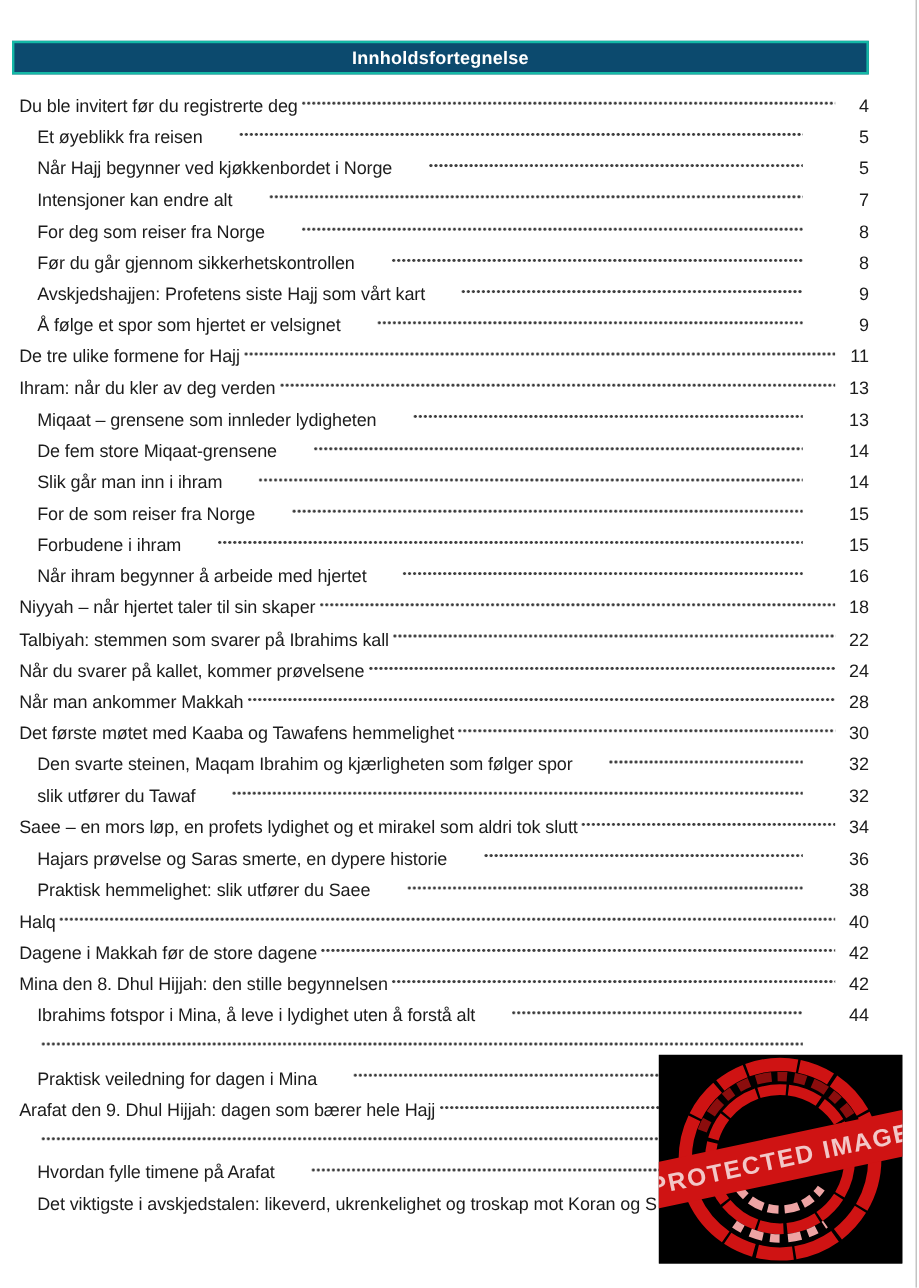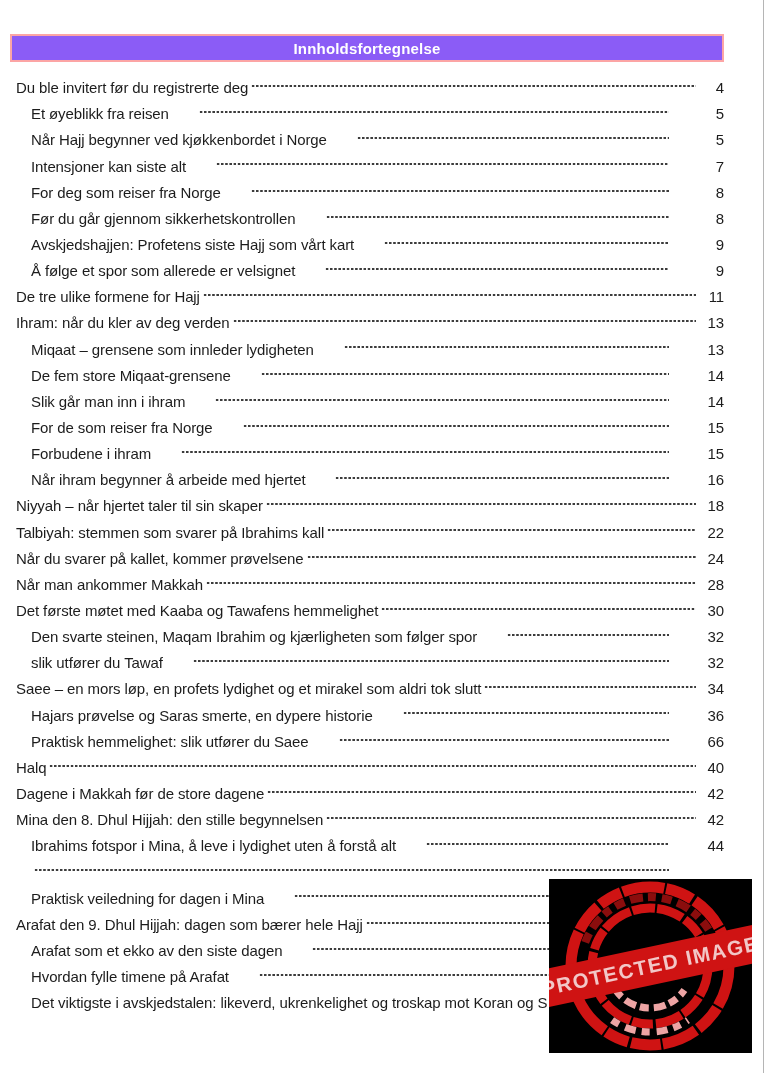--- a/index.html
+++ b/index.html
@@ -25,22 +25,22 @@
     position: absolute;
     left: 763px; top: 0;
     width: 1px; height: 1073px;
     background: #b5b5b5;
   }
   .toc-header-bar {
     position: absolute;
     left: 10px; top: 34px;
     width: 714px; height: 28px;
     box-sizing: border-box;
-    background: #8b5cf6;
-    border: 2px solid #fca5a5;
+    background: #0c4a6e;
+    border: 2px solid #14b8a6;
     display: flex;
     align-items: center;
     justify-content: center;
   }
   .toc-header-title {
     color: #ffffff;
     font-size: 15px;
     font-weight: bold;
     letter-spacing: 0.2px;
   }
@@ -103,41 +103,41 @@
       <span class="toc-title">Et øyeblikk fra reisen</span>
       <span class="leader"></span>
       <span class="toc-page">5</span>
     </div>
       <div class="toc-row lvl2">
       <span class="toc-title">Når Hajj begynner ved kjøkkenbordet i Norge</span>
       <span class="leader"></span>
       <span class="toc-page">5</span>
     </div>
       <div class="toc-row lvl2">
-      <span class="toc-title">Intensjoner kan siste alt</span>
+      <span class="toc-title">Intensjoner kan endre alt</span>
       <span class="leader"></span>
       <span class="toc-page">7</span>
     </div>
       <div class="toc-row lvl2">
       <span class="toc-title">For deg som reiser fra Norge</span>
       <span class="leader"></span>
       <span class="toc-page">8</span>
     </div>
       <div class="toc-row lvl2">
       <span class="toc-title">Før du går gjennom sikkerhetskontrollen</span>
       <span class="leader"></span>
       <span class="toc-page">8</span>
     </div>
       <div class="toc-row lvl2">
       <span class="toc-title">Avskjedshajjen: Profetens siste Hajj som vårt kart</span>
       <span class="leader"></span>
       <span class="toc-page">9</span>
     </div>
       <div class="toc-row lvl2">
-      <span class="toc-title">Å følge et spor som allerede er velsignet</span>
+      <span class="toc-title">Å følge et spor som hjertet er velsignet</span>
       <span class="leader"></span>
       <span class="toc-page">9</span>
     </div>
       <div class="toc-row lvl1">
       <span class="toc-title">De tre ulike formene for Hajj</span>
       <span class="leader"></span>
       <span class="toc-page">11</span>
     </div>
       <div class="toc-row lvl1">
       <span class="toc-title">Ihram: når du kler av deg verden</span>
@@ -215,21 +215,21 @@
       <span class="toc-page">34</span>
     </div>
       <div class="toc-row lvl2">
       <span class="toc-title">Hajars prøvelse og Saras smerte, en dypere historie</span>
       <span class="leader"></span>
       <span class="toc-page">36</span>
     </div>
       <div class="toc-row lvl2">
       <span class="toc-title">Praktisk hemmelighet: slik utfører du Saee</span>
       <span class="leader"></span>
-      <span class="toc-page">66</span>
+      <span class="toc-page">38</span>
     </div>
       <div class="toc-row lvl1">
       <span class="toc-title">Halq</span>
       <span class="leader"></span>
       <span class="toc-page">40</span>
     </div>
       <div class="toc-row lvl1">
       <span class="toc-title">Dagene i Makkah før de store dagene</span>
       <span class="leader"></span>
       <span class="toc-page">42</span>
@@ -252,21 +252,20 @@
       <span class="toc-title">Praktisk veiledning for dagen i Mina</span>
       <span class="leader"></span>
       <span class="toc-page"></span>
     </div>
       <div class="toc-row lvl1">
       <span class="toc-title">Arafat den 9. Dhul Hijjah: dagen som bærer hele Hajj</span>
       <span class="leader"></span>
       <span class="toc-page"></span>
     </div>
       <div class="toc-row lvl2">
-      <span class="toc-title">Arafat som et ekko av den siste dagen</span>
       <span class="leader"></span>
       <span class="toc-page"></span>
     </div>
       <div class="toc-row lvl2">
       <span class="toc-title">Hvordan fylle timene på Arafat</span>
       <span class="leader"></span>
       <span class="toc-page"></span>
     </div>
       <div class="toc-row lvl2">
       <span class="toc-title">Det viktigste i avskjedstalen: likeverd, ukrenkelighet og troskap mot Koran og S</span>

